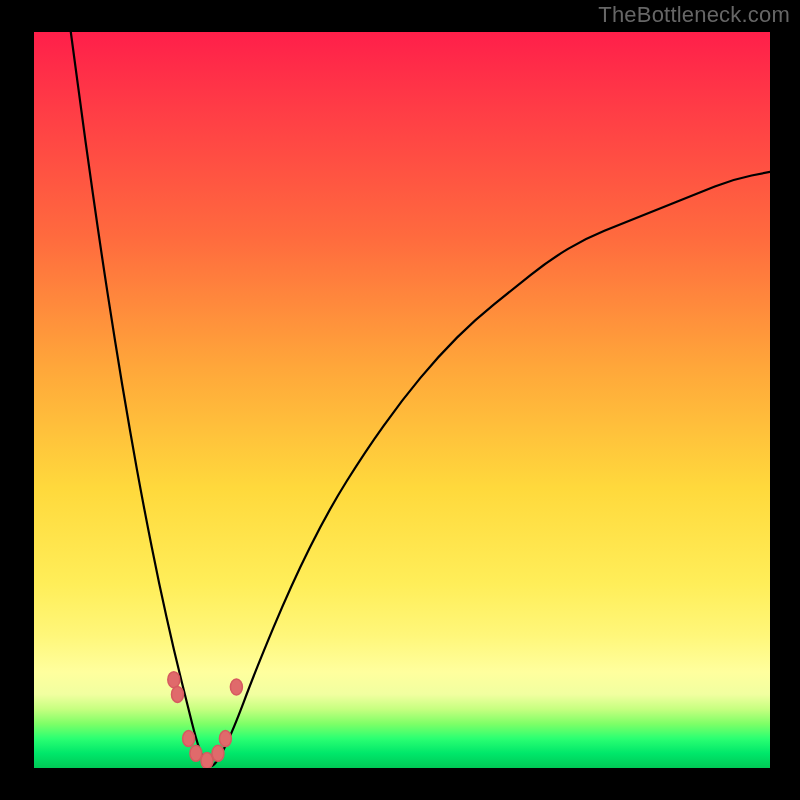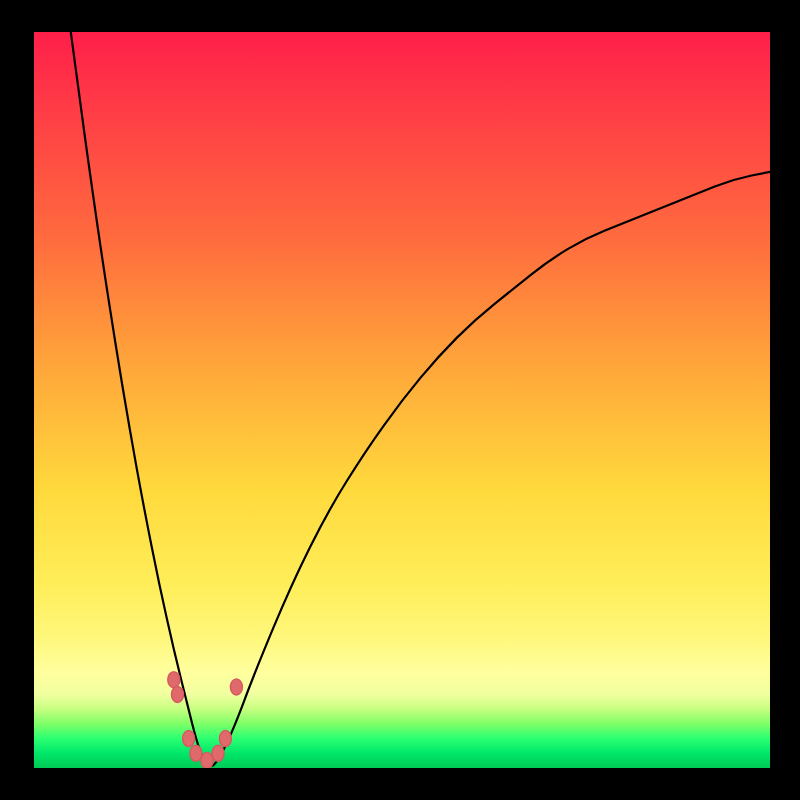--- a/index.html
+++ b/index.html
@@ -71,20 +71,21 @@
     fill: #e06a6b;
     stroke: #d65a60;
     stroke-width: 1.5;
   }
 </style>
 </head>
 <body>
 
 <div class="frame">
 
+  <div class="watermark">TheBottleneck.com</div>
 
   <div class="plot-area">
     <svg class="curve" viewBox="0 0 736 736">
       <path id="curve-path" d="M 36.8 0.0 Q 36.8 0.0 44.2 55.2 Q 51.5 110.4 58.9 161.9 Q 66.2 213.4 73.6 261.3 Q 81.0 309.1 88.3 353.3 Q 95.7 397.4 103.0 437.9 Q 110.4 478.4 117.8 515.2 Q 125.1 552.0 132.5 585.1 Q 139.8 618.2 147.2 647.7 Q 154.6 677.1 158.2 691.8 Q 161.9 706.6 165.6 717.6 Q 169.3 728.6 173.0 732.3 Q 176.6 736.0 180.3 732.3 Q 184.0 728.6 191.4 713.9 Q 198.7 699.2 209.8 669.8 Q 220.8 640.3 239.2 596.2 Q 257.6 552.0 276.0 515.2 Q 294.4 478.4 312.8 449.0 Q 331.2 419.5 349.6 393.8 Q 368.0 368.0 386.4 345.9 Q 404.8 323.8 423.2 305.4 Q 441.6 287.0 460.0 272.3 Q 478.4 257.6 496.8 242.9 Q 515.2 228.2 533.6 217.1 Q 552.0 206.1 570.4 198.7 Q 588.8 191.4 607.2 184.0 Q 625.6 176.6 644.0 169.3 Q 662.4 161.9 680.8 154.6 Q 699.2 147.2 717.6 143.5 T 736.0 139.8"></path>
       <g id="markers-group">
           <ellipse cx="139.8" cy="647.7" rx="6" ry="8" class="marker"></ellipse>
           <ellipse cx="143.5" cy="662.4" rx="6" ry="8" class="marker"></ellipse>
           <ellipse cx="154.6" cy="706.6" rx="6" ry="8" class="marker"></ellipse>
           <ellipse cx="161.9" cy="721.3" rx="6" ry="8" class="marker"></ellipse>
           <ellipse cx="173.0" cy="728.6" rx="6" ry="8" class="marker"></ellipse>

